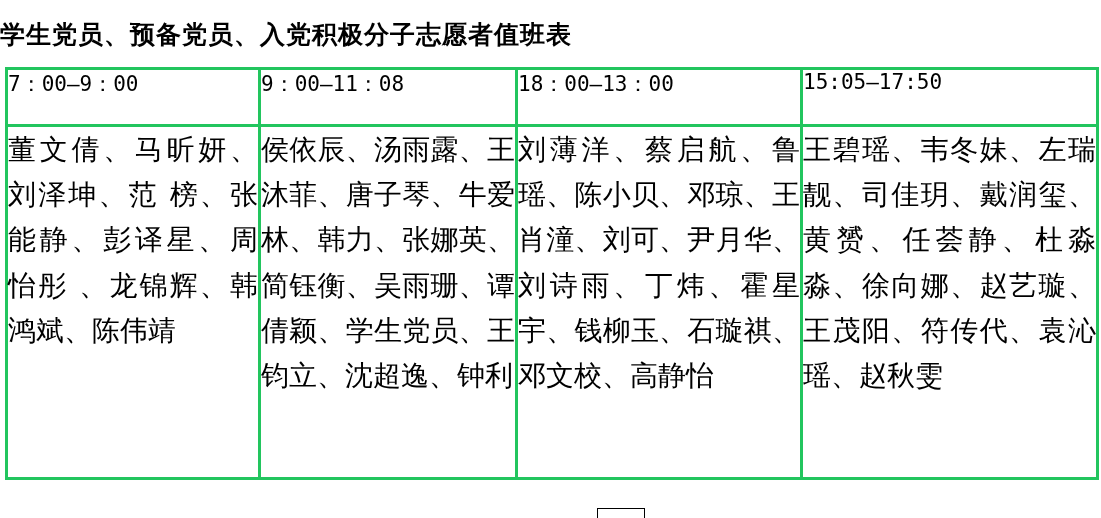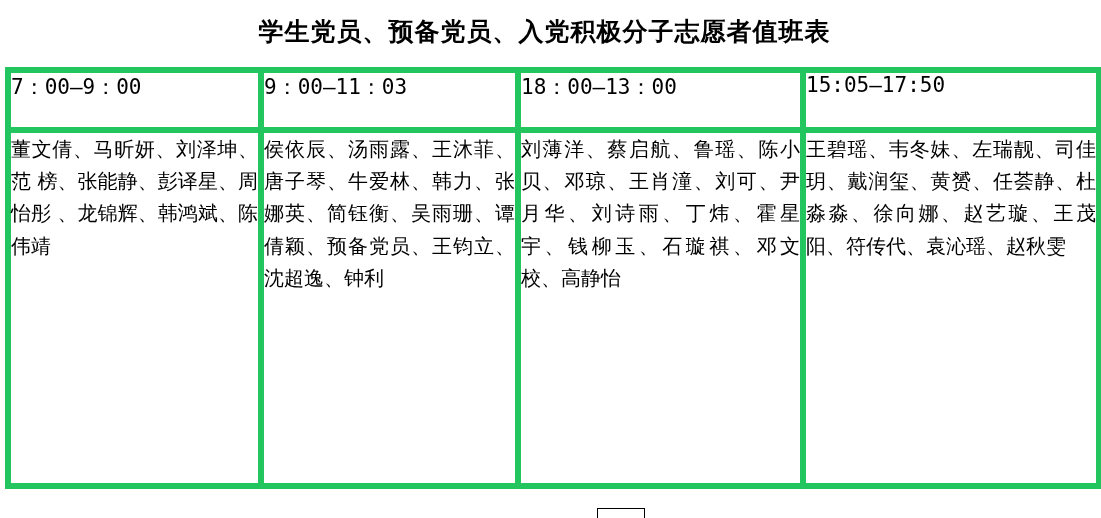--- a/index.html
+++ b/index.html
@@ -14,52 +14,51 @@
     color: #000000;
     overflow: hidden;
   }
   .page {
     position: relative;
     width: 1101px;
     height: 518px;
     box-sizing: border-box;
   }
   .doc-title {
-    text-align: center;
     font-size: 25px;
     font-weight: bold;
     letter-spacing: 1px;
     padding: 18px 12px 16px 0;
     line-height: 1.3;
-    font-family: Liberation Mono, monospace;
+    font-family: Liberation Sans, sans-serif;
   }
   table.duty-table {
     border-collapse: collapse;
     width: 1091px;
     margin: 0 5px;
     table-layout: fixed;
   }
   table.duty-table td {
-    border: 6px solid #22c55e;
+    border: 3px solid #22c55e;
     vertical-align: top;
     padding: 0;
   }
   .head-cell {
     height: 54px;
     vertical-align: middle;
     padding: 0 10px;
     font-size: 21px;
     font-family: "DejaVu Sans Mono", "Liberation Mono", monospace;
     letter-spacing: 0px;
     white-space: nowrap;
   }
   .body-cell {
     height: 350px;
     padding: 12px 10px 10px 10px;
-    font-size: 20px;
+    font-size: 28px;
     line-height: 1.62;
     font-family: "DejaVu Serif", "Liberation Serif", serif;
     text-align: justify;
     text-justify: inter-ideograph;
     word-break: break-all;
   }
   .col-1 { width: 253px; }
   .col-2 { width: 257px; }
   .col-3 { width: 285px; }
   .col-4 { width: 296px; }
@@ -84,27 +83,27 @@
   <table class="duty-table">
     <colgroup>
       <col class="col-1">
       <col class="col-2">
       <col class="col-3">
       <col class="col-4">
     </colgroup>
     <tbody>
       <tr>
         <td class="head-cell">7：00—9：00</td>
-        <td class="head-cell">9：00—11：03</td>
+        <td class="head-cell">9：00—11：08</td>
         <td class="head-cell">18：00—13：00</td>
         <td class="head-cell">15:05—17:50</td>
       </tr>
       <tr>
         <td class="body-cell">董文倩、马昕妍、刘泽坤、范 榜、张能静、彭译星、周怡彤 、龙锦辉、韩鸿斌、陈伟靖</td>
-        <td class="body-cell">侯依辰、汤雨露、王沐菲、唐子琴、牛爱林、韩力、张娜英、简钰衡、吴雨珊、谭倩颖、预备党员、王钧立、沈超逸、钟利</td>
+        <td class="body-cell">侯依辰、汤雨露、王沐菲、唐子琴、牛爱林、韩力、张娜英、简钰衡、吴雨珊、谭倩颖、学生党员、王钧立、沈超逸、钟利</td>
         <td class="body-cell">刘薄洋、蔡启航、鲁瑶、陈小贝、邓琼、王肖潼、刘可、尹月华、刘诗雨、丁炜、霍星宇、钱柳玉、石璇祺、邓文校、高静怡</td>
         <td class="body-cell">王碧瑶、韦冬妹、左瑞靓、司佳玥、戴润玺、黄赟、任荟静、杜淼淼、徐向娜、赵艺璇、王茂阳、符传代、袁沁瑶、赵秋雯</td>
       </tr>
     </tbody>
   </table>
 
   <div class="footer-mark"></div>
 
 </div>
 

